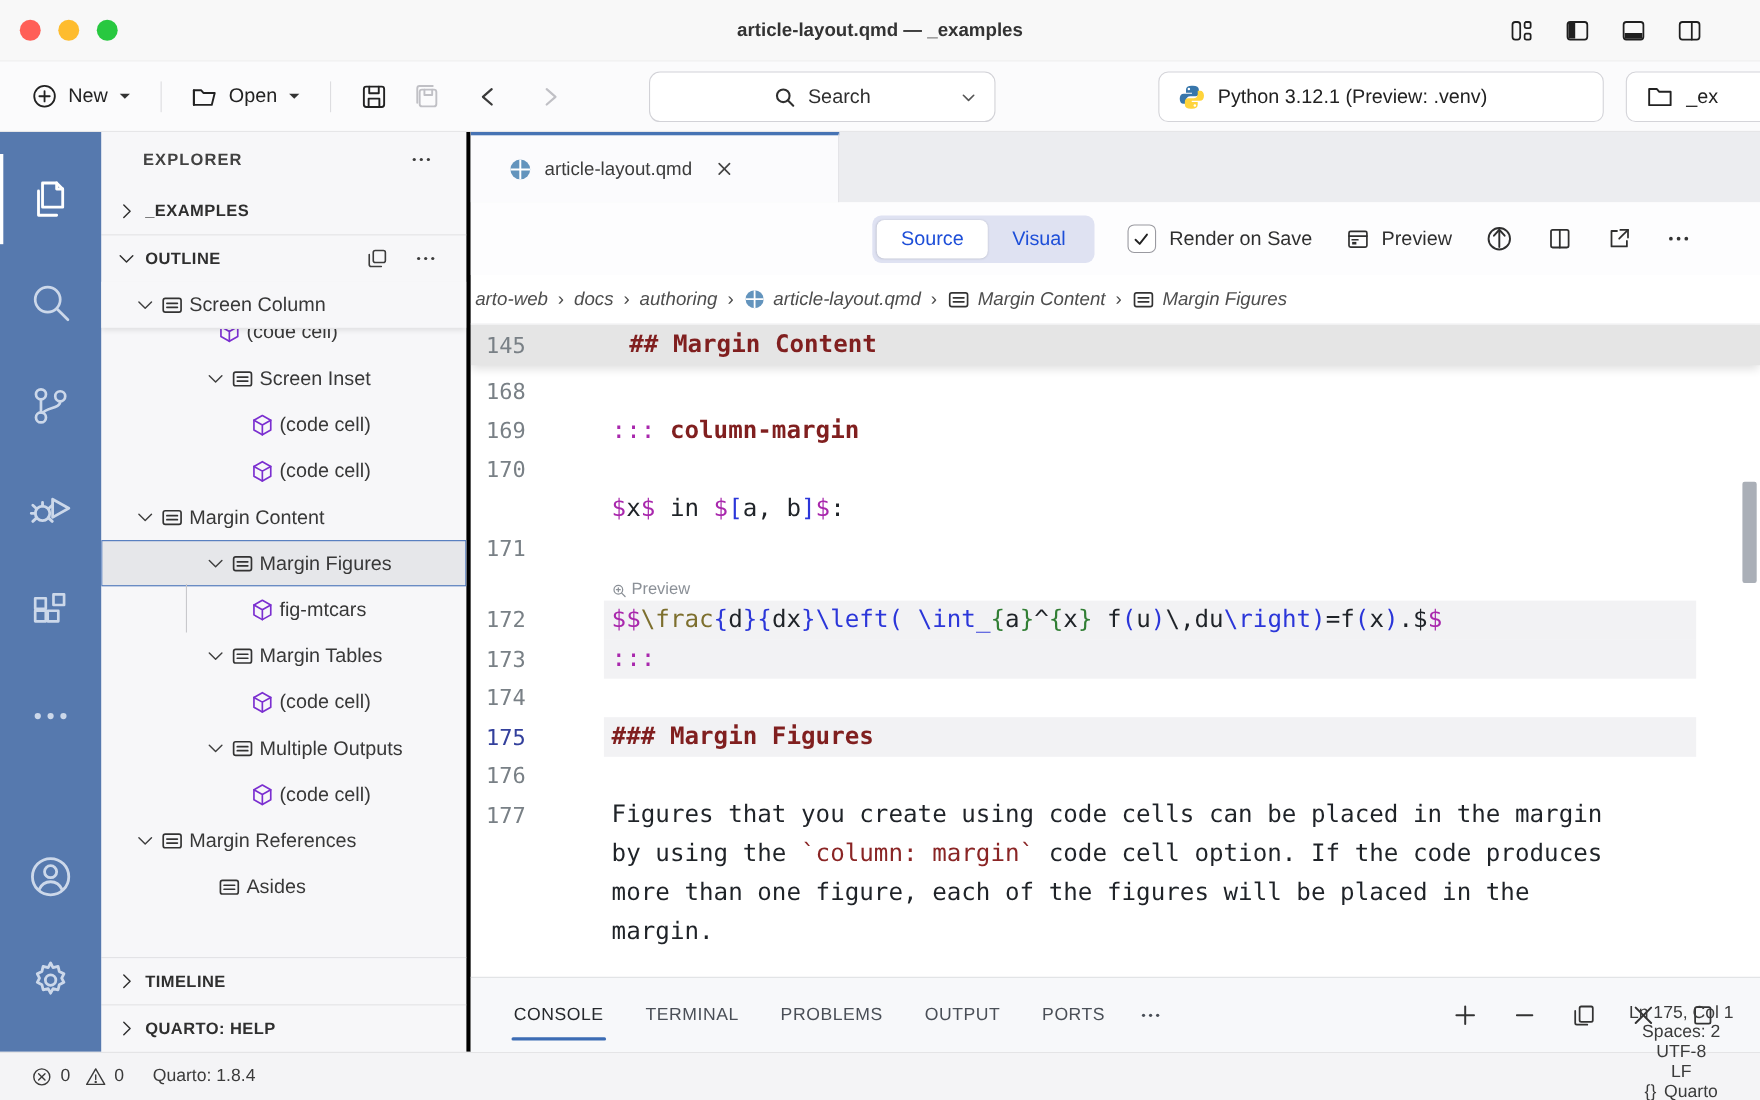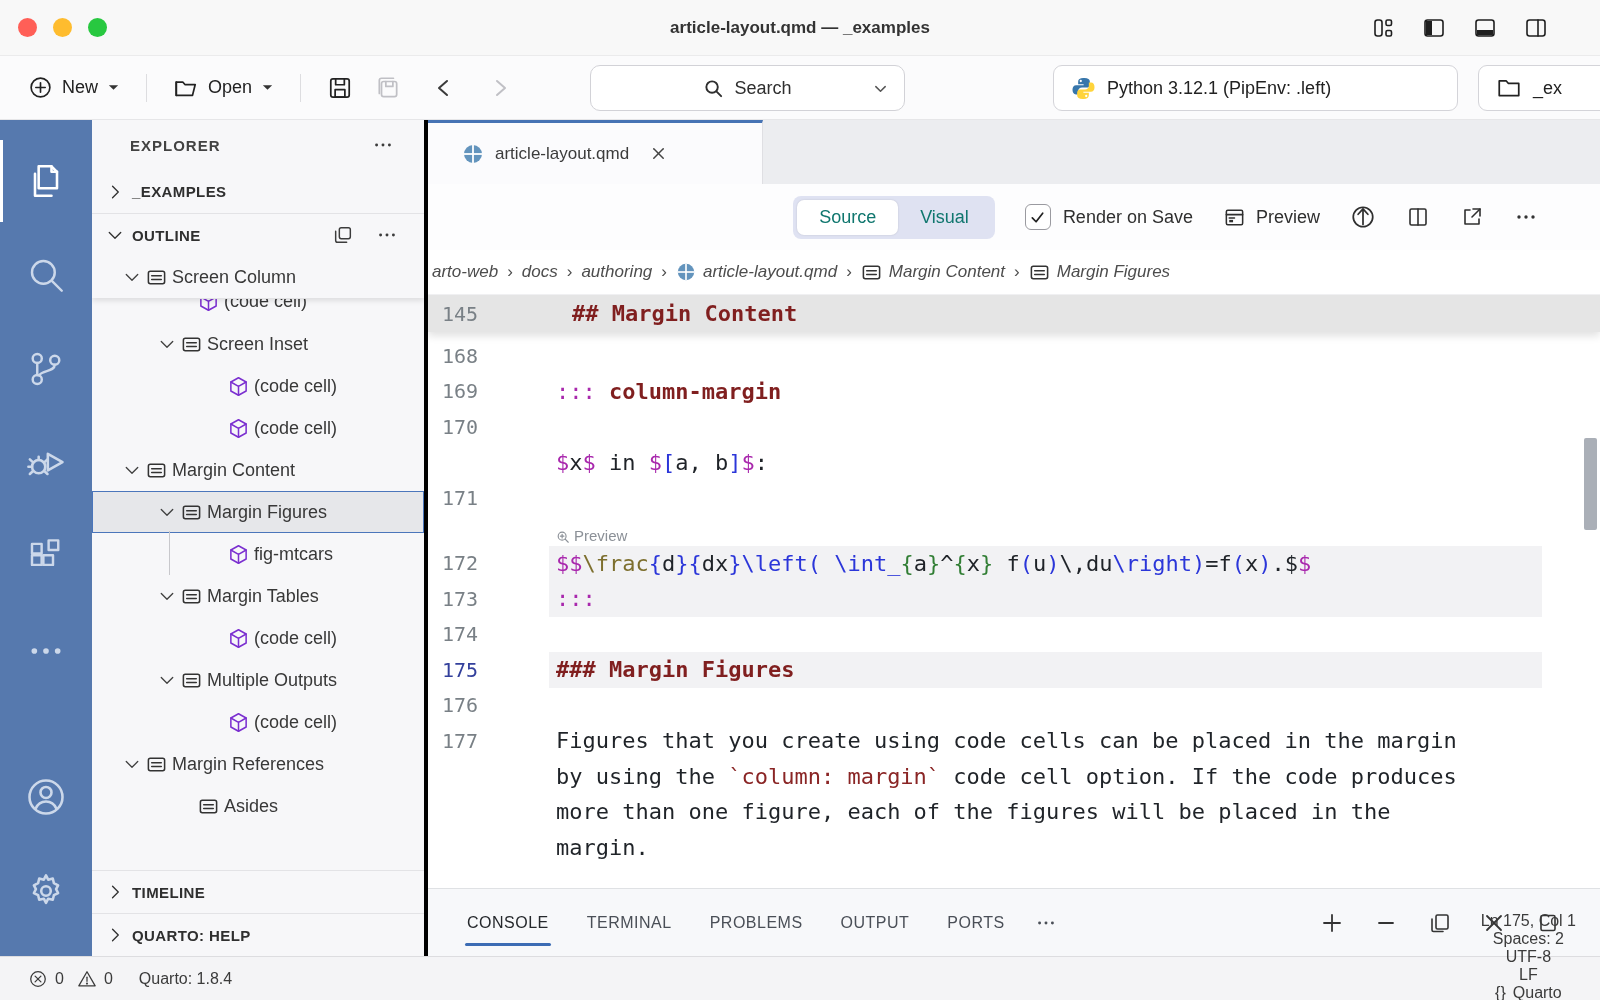--- a/index.html
+++ b/index.html
@@ -46,35 +46,35 @@
   .sb-sect{height:43px;display:flex;align-items:center;gap:8px;padding:0 26px 0 14px;font-size:15px;font-weight:700;color:#2f2f2f;letter-spacing:.4px;}
   .sb-sect.bt{border-top:1px solid #e3e3e6;}
   .sb-sect .dots,.sb-sect .collapse{color:#3c3c3c;}
   .sb-sect .right{margin-left:auto;display:flex;gap:22px;align-items:center;}
   .tree{flex:1;overflow:hidden;}
   .orow{height:42px;display:flex;align-items:center;gap:5px;position:relative;border:1px solid transparent;}
   .orow .lbl{white-space:nowrap;}
   .orow .chev{color:#3f3f3f;flex:none;}
   .orow .sym{color:#333;flex:none;}
   .orow .cube{color:#7b2fd0;flex:none;}
-  .orow.i1{padding-left:30px}.orow.i2{padding-left:65px}.orow.i2n{padding-left:105px}.orow.i3{padding-left:135px}
+  .orow.i1{padding-left:30px}.orow.i2{padding-left:94px}.orow.i2n{padding-left:105px}.orow.i3{padding-left:135px}
   .orow.selected{background:#e6e7ea;border:1px solid #4b76bb;}
   .orow.sticky{background:#f7f7f9;box-shadow:0 3px 5px rgba(0,0,0,.10);position:relative;z-index:2;}
   .orow.partial{height:25px;overflow:hidden;}
   .orow.partial > *{position:relative;top:-9px;}
   .orow .guide{position:absolute;left:76px;top:-3px;bottom:-1px;width:1px;background:#c8c8cc;}
 
   
   .editor{flex:1;display:flex;flex-direction:column;background:#fff;min-width:0;}
   .tabbar{height:64px;background:#ecedf0;display:flex;}
   .tab{width:335px;background:#fbfbfd;border-top:3px solid #4673b4;border-right:1px solid #dfdfe3;display:flex;align-items:center;gap:11px;padding:0 16px 0 34px;font-size:17px;color:#3c3c3c;}
   .tab .x{margin-left:10px;color:#444;}
   .qbar{height:66px;background:#fdfdfe;display:flex;align-items:center;justify-content:flex-end;gap:30px;padding-right:62px;color:#2f2f2f;}
   .seg{background:#dfe2f2;border-radius:8px;padding:4px;display:flex;font-size:18px;}
-  .seg .opt{padding:7px 22px;border-radius:7px;color:#0f766e;}
+  .seg .opt{padding:7px 22px;border-radius:7px;color:#1d4ed8;}
   .seg .opt.active{background:#fff;box-shadow:0 0 2px rgba(0,0,0,.15);}
   .chk{display:flex;align-items:center;gap:12px;font-size:18px;}
   .chkbox{width:26px;height:26px;border:1.5px solid #9a9aa0;border-radius:6px;background:#fff;display:flex;align-items:center;justify-content:center;color:#222;}
   .qbtn{display:flex;align-items:center;gap:10px;font-size:18px;color:#2f2f2f;}
   .breadcrumbs{height:45px;display:flex;align-items:center;gap:9px;padding-left:4px;font-size:17px;color:#4d4d4d;border-bottom:1px solid #f0f0f2;white-space:nowrap;overflow:hidden;}
   .crumb{display:flex;align-items:center;gap:7px;font-style:italic;}
   .crumb .sym{color:#333;}
 
   
   .code{flex:1;position:relative;overflow:hidden;font-family:"DejaVu Sans Mono","Liberation Mono",monospace;font-size:22px;color:#1f2328;}
@@ -231,21 +231,21 @@
     </div>
     <div class="pill python">
       <span>
           <svg width="25" height="25" viewBox="0 0 22 22">
             <path fill="#3776ab" d="M10.8 1.8c-2.9 0-4.5 1.2-4.5 3.2v2.3h4.8v.9H4.5c-2 0-3.2 1.5-3.2 4 0 2.4 1.1 4 3.1 4h1.9v-2.7c0-1.8 1.5-3.3 3.4-3.3h4.3c1.6 0 2.6-1.2 2.6-2.8V5c0-2-1.7-3.2-4.7-3.2h-1.1z"></path>
             <circle cx="8.6" cy="4.4" r="1" fill="#fff"></circle>
             <path fill="#ffd43b" d="M11.2 20.2c2.9 0 4.5-1.2 4.5-3.2v-2.3h-4.8v-.9h6.6c2 0 3.2-1.5 3.2-4 0-2.4-1.1-4-3.1-4h-1.9v2.7c0 1.8-1.5 3.3-3.4 3.3H8c-1.6 0-2.6 1.2-2.6 2.8V17c0 2 1.7 3.2 4.7 3.2h1.1z"></path>
             <circle cx="13.4" cy="17.6" r="1" fill="#fff"></circle>
           </svg>
         </span>
-      <span>Python 3.12.1 (PipEnv: .left)</span>
+      <span>Python 3.12.1 (Preview: .venv)</span>
     </div>
     <div class="pill project">
       <span>
           <svg width="26" height="26" viewBox="0 0 24 24" class="ic">
             <path d="M3 5.5 h6.5 l2 2.3 H21 v11.2 H3 Z"></path>
           </svg>
         </span>
       <span>_ex</span>
     </div>
   </div>

